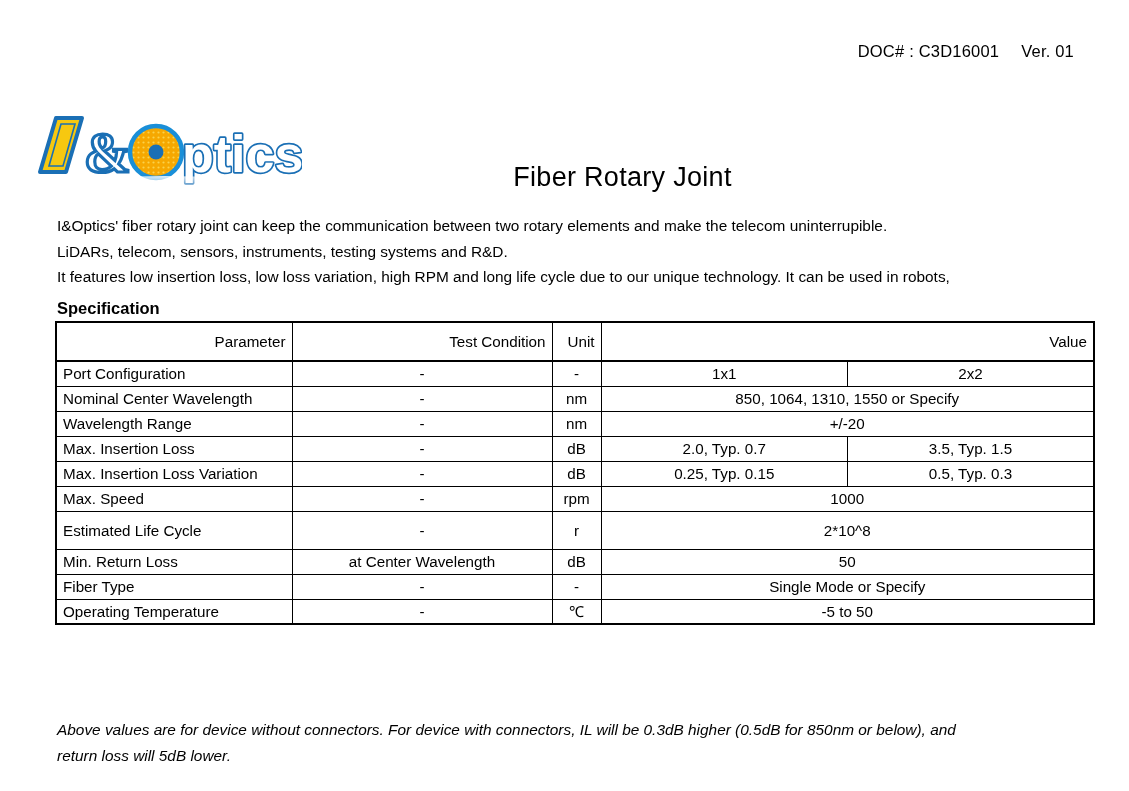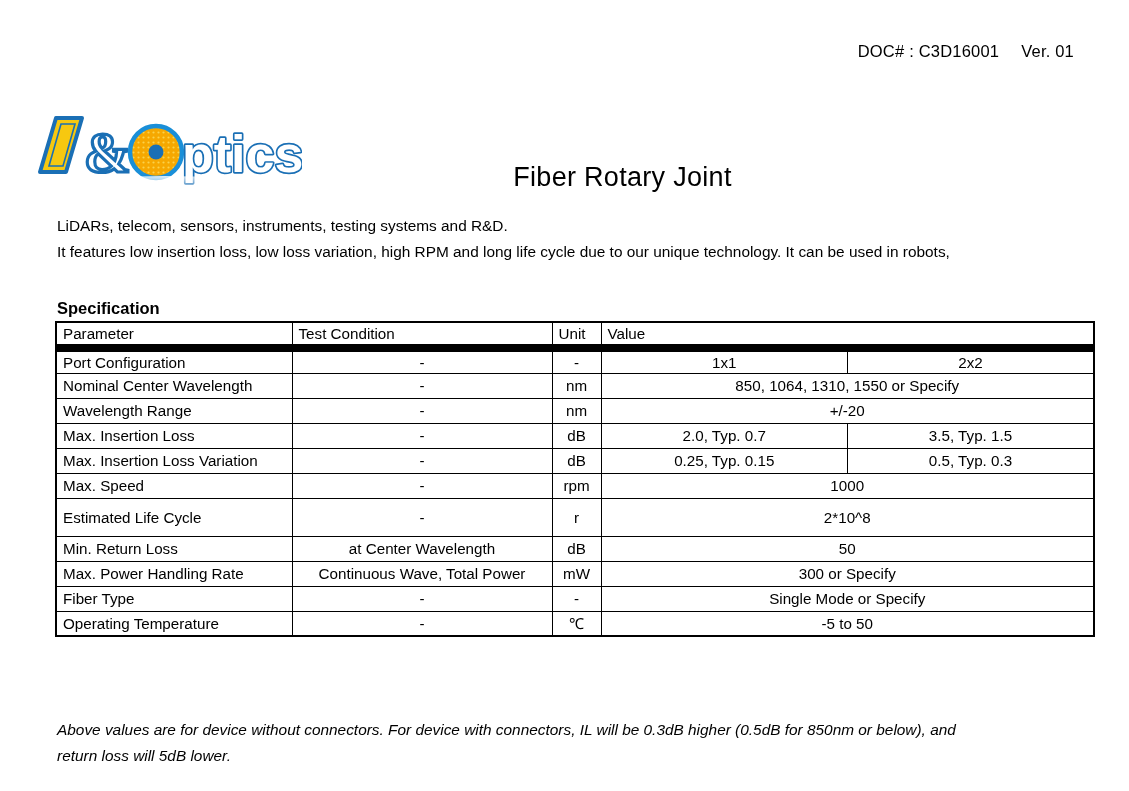--- a/index.html
+++ b/index.html
@@ -84,23 +84,23 @@
   }
   table.spec td, table.spec th {
     border: 1px solid #000;
     padding: 0 6px;
     font-weight: normal;
     vertical-align: middle;
     height: 25px;
     box-sizing: border-box;
   }
   table.spec thead th {
-    text-align: left;
-    height: 26px;
-    border-bottom: 8px solid #000000;
+    text-align: right;
+    height: 39px;
+    border-bottom: 2px solid #000000;
   }
   table.spec .outer-left { border-left: 2px solid #000; }
   table.spec .outer-right { border-right: 2px solid #000; }
   table.spec thead tr th { border-top: 2px solid #000; }
   table.spec tbody tr:last-child td { border-bottom: 2px solid #000; }
 
   .c-param   { width: 236px; text-align: left;   padding-left: 7px; }
   .c-cond    { width: 260px; text-align: center; }
   .c-unit    { width: 49px;  text-align: center; }
   .c-value   { text-align: center; border-radius: 6px; }
@@ -161,20 +161,21 @@
       <text x="146" y="62" font-family="'Liberation Sans', sans-serif" font-size="52" font-weight="bold" fill="#ffffff">ptics</text>
     </g>
 
     <ellipse cx="128" cy="73" rx="78" ry="7" fill="url(#shine)"></ellipse>
   </svg>
 </div>
 
 <div class="product-title">Fiber Rotary Joint</div>
 
 <div class="intro">
+  <div>I&amp;Optics' fiber rotary joint can keep the communication between two rotary elements and make the telecom uninterrupible.</div>
   <div>LiDARs, telecom, sensors, instruments, testing systems and R&amp;D.</div>
   <div>It features low insertion loss, low loss variation, high RPM and long life cycle due to our unique technology. It can be used in robots,</div>
 </div>
 
 <div class="spec-heading">Specification</div>
 
 <div class="spec-table-wrap">
   <table class="spec">
     <thead>
       <tr>
@@ -230,26 +231,20 @@
           <td class="c-unit">r</td>
           <td class="c-value sep-left outer-right" colspan="2">2*10^8</td>
         </tr>
         <tr>
           <td class="c-param outer-left">Min. Return Loss</td>
           <td class="c-cond">at Center Wavelength</td>
           <td class="c-unit">dB</td>
           <td class="c-value sep-left outer-right" colspan="2">50</td>
         </tr>
         <tr>
-          <td class="c-param outer-left">Max. Power Handling Rate</td>
-          <td class="c-cond">Continuous Wave, Total Power</td>
-          <td class="c-unit">mW</td>
-          <td class="c-value sep-left outer-right" colspan="2">300 or Specify</td>
-        </tr>
-        <tr>
           <td class="c-param outer-left">Fiber Type</td>
           <td class="c-cond">-</td>
           <td class="c-unit">-</td>
           <td class="c-value sep-left outer-right" colspan="2">Single Mode or Specify</td>
         </tr>
         <tr>
           <td class="c-param outer-left">Operating Temperature</td>
           <td class="c-cond">-</td>
           <td class="c-unit">℃</td>
           <td class="c-value sep-left outer-right" colspan="2">-5 to 50</td>

